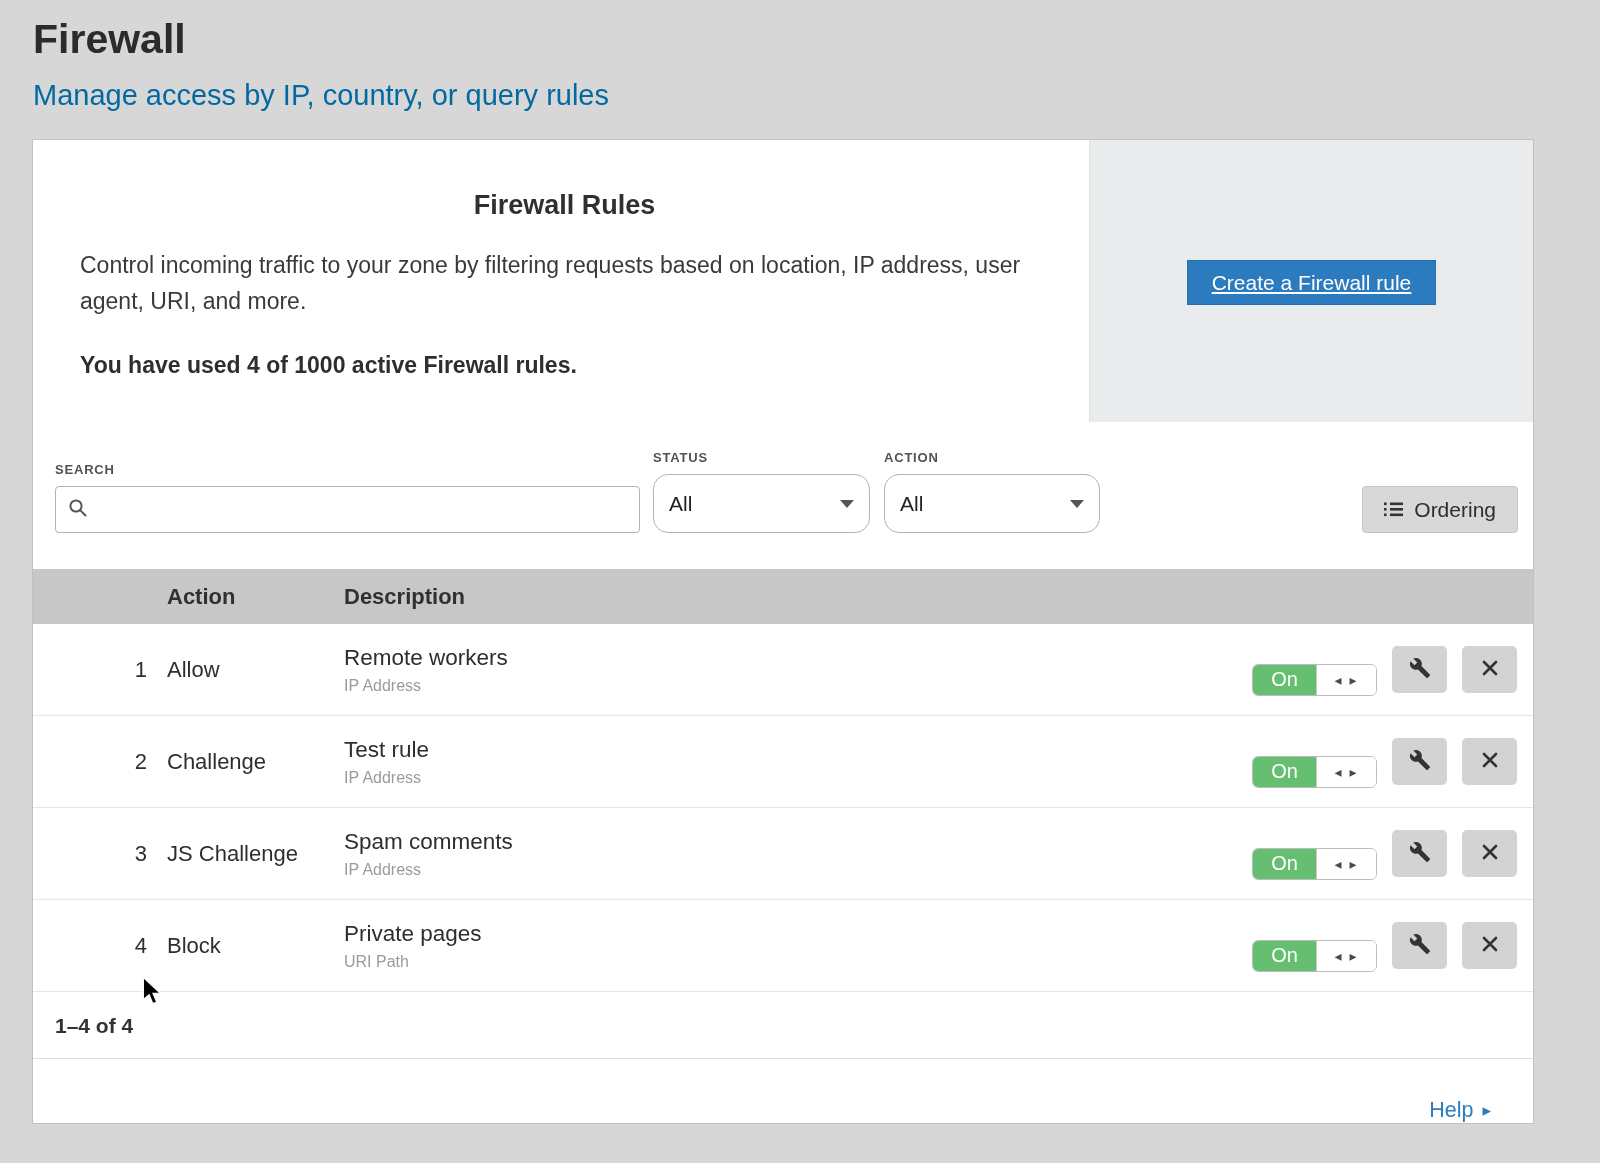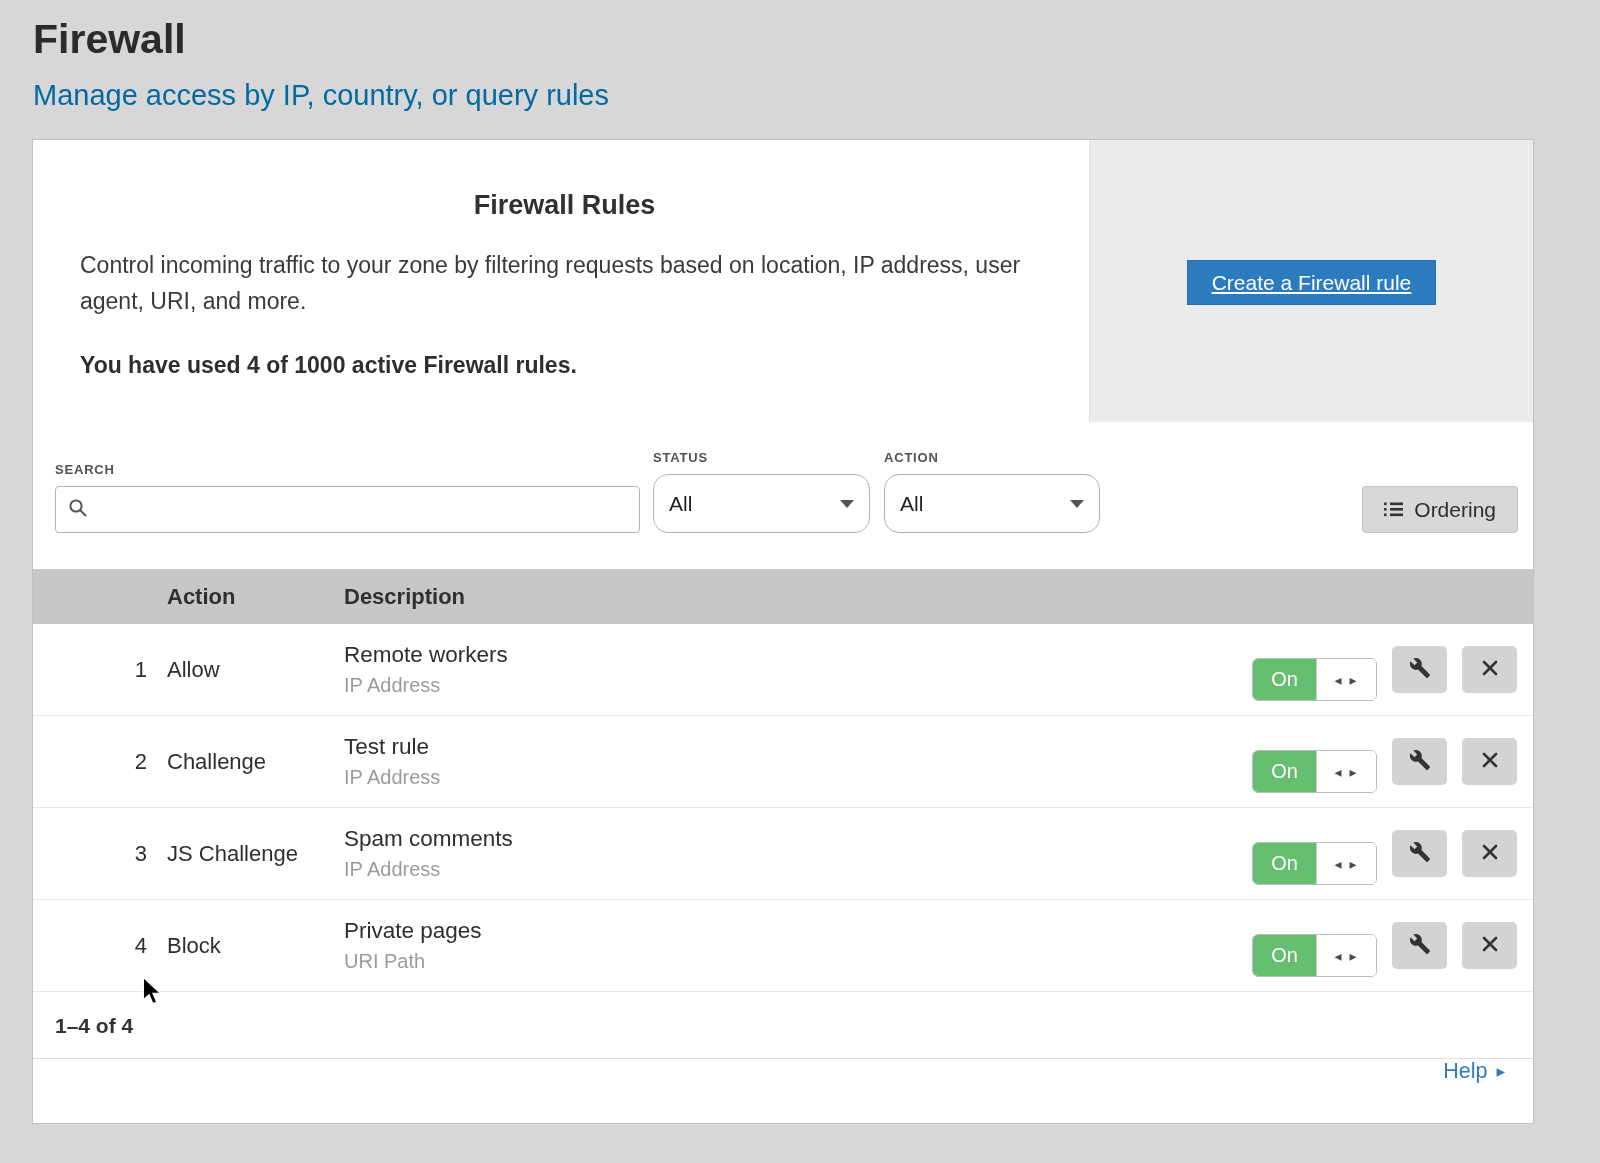--- a/index.html
+++ b/index.html
@@ -75,39 +75,39 @@
   
   .table-head {
     height: 55px; background: #c7c7c7; display: flex; align-items: center;
     font-weight: 700; font-size: 22px; color: #303030;
   }
   .col-num { width: 134px; text-align: right; padding-right: 20px; font-size: 22px; }
   .col-action { width: 177px; font-size: 22px; }
   .col-desc { flex: 1; }
   .rule-row { display: flex; align-items: center; height: 92px; border-bottom: 1px solid #e6e6e6; background: #fff; }
   .desc-main { font-size: 22.5px; color: #2e2e2e; margin-bottom: 6px; }
-  .desc-sub { font-size: 20px; color: #9b9b9b; }
+  .desc-sub { font-size: 16px; color: #9b9b9b; }
   .row-controls { display: flex; align-items: center; gap: 15px; padding-right: 16px; margin-left: auto; }
-  .toggle { display: flex; height: 43px; border-radius: 6px; overflow: hidden; border: 1px solid #bdbdbd; cursor: pointer; margin-top: 20px; }
+  .toggle { display: flex; height: 32px; border-radius: 6px; overflow: hidden; border: 1px solid #bdbdbd; cursor: pointer; margin-top: 20px; }
   .toggle-on {
     width: 63px; background: #66bf70; color: #fff; font-size: 20px;
     display: flex; align-items: center; justify-content: center;
   }
   .toggle-knob {
     width: 60px; background: #fff; border-left: 1px solid #c9c9c9;
     display: flex; align-items: center; justify-content: center;
     font-size: 14px; color: #4a4a4a; letter-spacing: 2px; white-space: nowrap;
   }
   .icon-btn {
     width: 55px; height: 47px; background: #d3d3d3; border: none; border-radius: 5px;
     display: flex; align-items: center; justify-content: center; cursor: pointer;
   }
 
   .pagination { padding: 22px 0 20px 22px; font-size: 21px; font-weight: 700; color: #333; border-bottom: 1px solid #dedede; background: #fff; }
-  .card-footer { height: 64px; display: flex; align-items: flex-start; justify-content: flex-end; padding-right: 28px; background: #fff; }
+  .card-footer { height: 64px; display: flex; align-items: flex-end; justify-content: flex-end; padding-right: 42px; background: #fff; }
   .help-link { color: #2c7dc0; font-size: 21.5px; display: flex; align-items: center; gap: 9px; cursor: pointer; text-decoration: none; }
   .help-arrow { font-size: 17px; }
 
   .mouse-cursor { position: absolute; left: 142px; top: 977px; z-index: 10; }
 </style>
 </head>
 <body>
 
 <div class="page-head">
   <h1 class="page-title">Firewall</h1>

